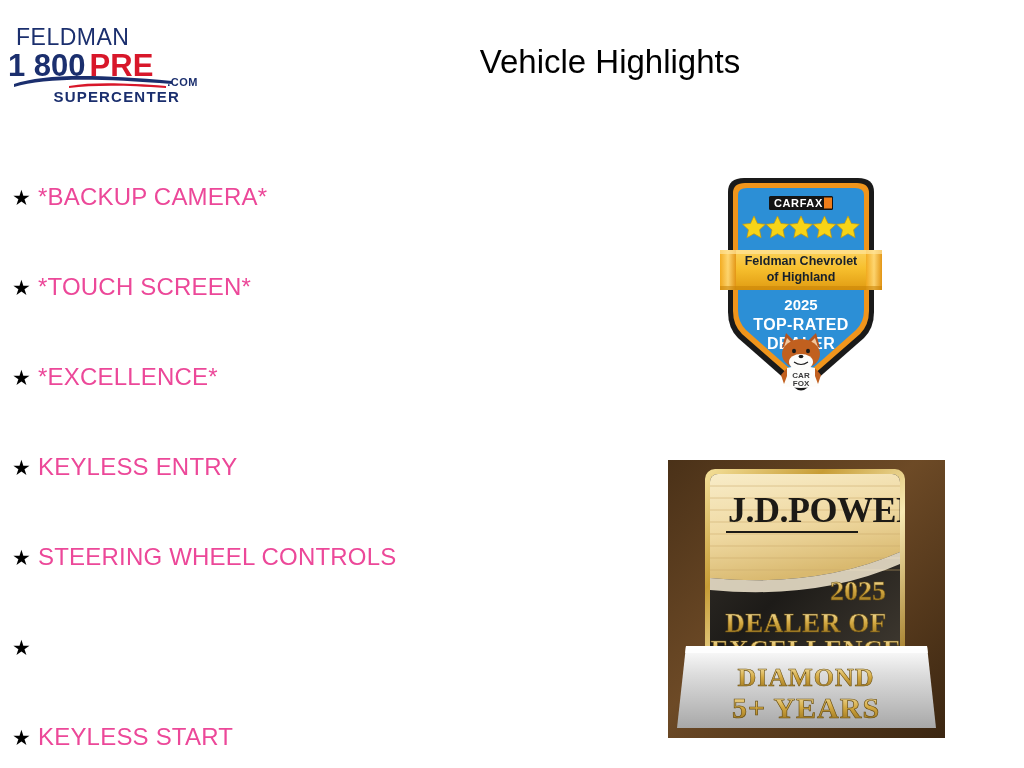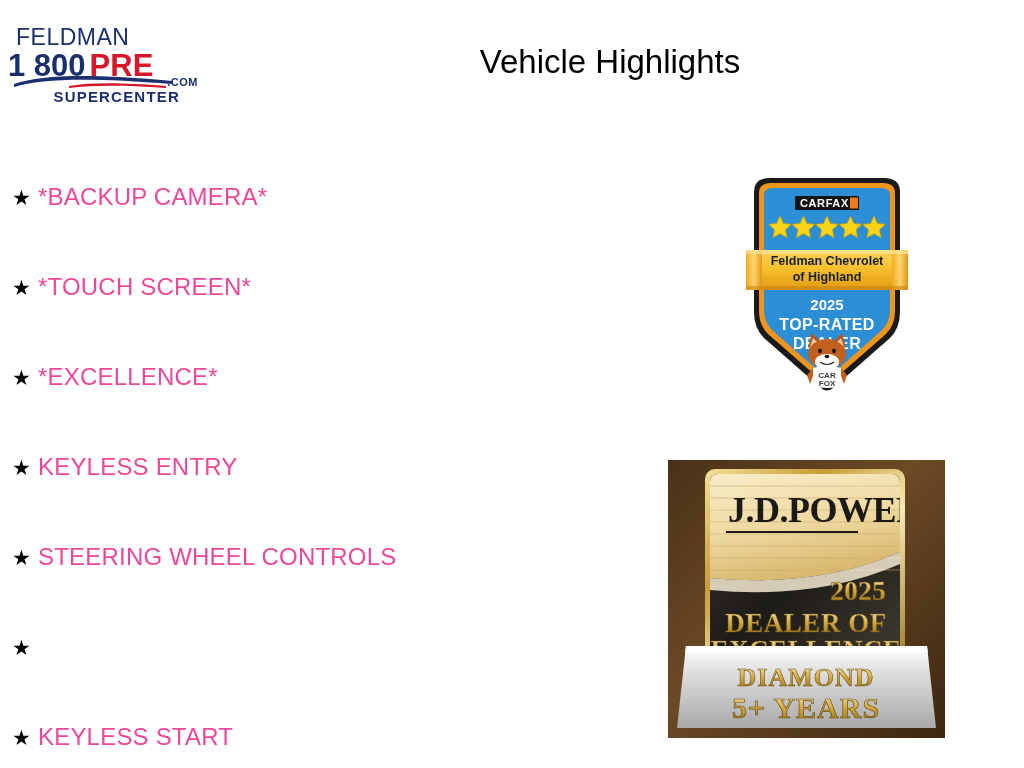--- a/index.html
+++ b/index.html
@@ -121,21 +121,21 @@
   .highlight-label {
     font-size: 24px;
     color: #ec4899;
     letter-spacing: 0.2px;
     white-space: nowrap;
   }
 
   
   #carfax-badge {
     position: absolute;
-    left: 740px;
+    left: 714px;
     top: 170px;
     width: 174px;
     height: 226px;
   }
   #carfax-badge svg { display: block; }
 
   
   #jdpower-award {
     position: absolute;
     left: 668px;

